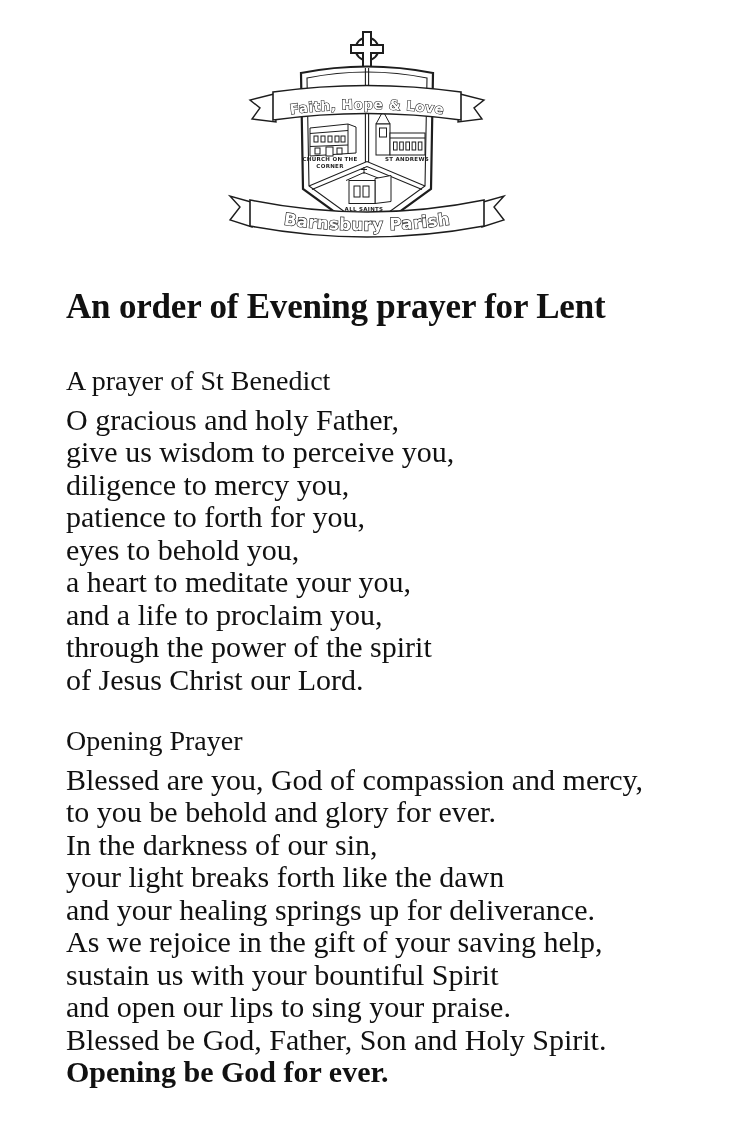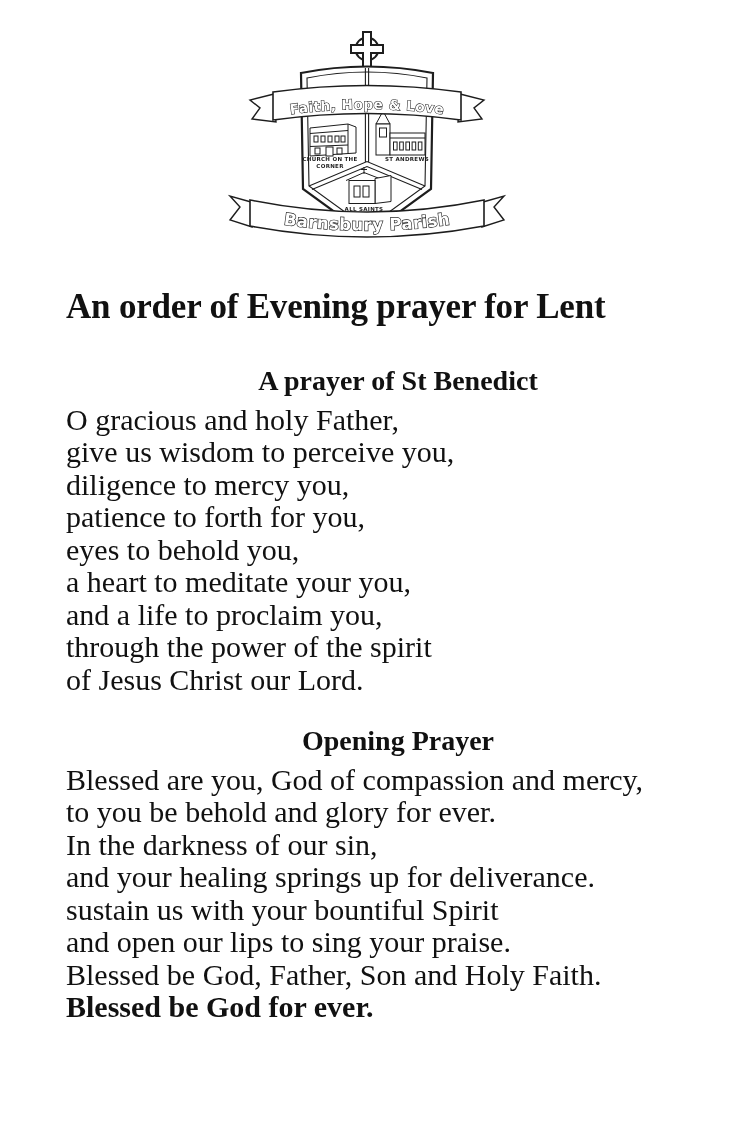--- a/index.html
+++ b/index.html
@@ -10,22 +10,22 @@
     font-family:"Liberation Serif", serif;
     overflow:hidden;
   }
   svg.crest{display:block;margin:27px 0 0 227px;}
   .content{margin-left:66px;}
   h1.doc-title{
     font-size:35px;font-weight:700;line-height:1.2;
     margin:44px 0 0 0;letter-spacing:-0.2px;white-space:nowrap;
   }
   h2.section-heading{
-    font-size:28px;font-weight:700;line-height:1.2;
-    margin:36px 0 6px 0;white-space:nowrap;text-align:center;
+    font-size:28px;font-weight:400;line-height:1.2;
+    margin:36px 0 6px 0;white-space:nowrap;
   }
   section.second h2.section-heading{margin-top:28px;}
   .line{
     font-size:30px;line-height:32.5px;margin:0;white-space:nowrap;
   }
   .line.bold{font-weight:700;}
   .crest-label{
     font-family:"DejaVu Sans", sans-serif;
     font-weight:bold;fill:#1d1d1d;letter-spacing:0.3px;
   }
@@ -138,21 +138,23 @@
       <p class="line">and a life to proclaim you,</p>
       <p class="line">through the power of the spirit</p>
       <p class="line">of Jesus Christ our Lord.</p>
     </section>
 
     <section class="second">
       <h2 class="section-heading">Opening Prayer</h2>
       <p class="line">Blessed are you, God of compassion and mercy,</p>
       <p class="line">to you be behold and glory for ever.</p>
       <p class="line">In the darkness of our sin,</p>
+      <p class="line">your light breaks forth like the dawn</p>
       <p class="line">and your healing springs up for deliverance.</p>
+      <p class="line">As we rejoice in the gift of your saving help,</p>
       <p class="line">sustain us with your bountiful Spirit</p>
       <p class="line">and open our lips to sing your praise.</p>
-      <p class="line">Blessed be God, Father, Son and Holy Faith.</p>
-      <p class="line bold">Blessed be God for ever.</p>
+      <p class="line">Blessed be God, Father, Son and Holy Spirit.</p>
+      <p class="line bold">Opening be God for ever.</p>
     </section>
 
   </div>
 </div>
 
 </body></html>

